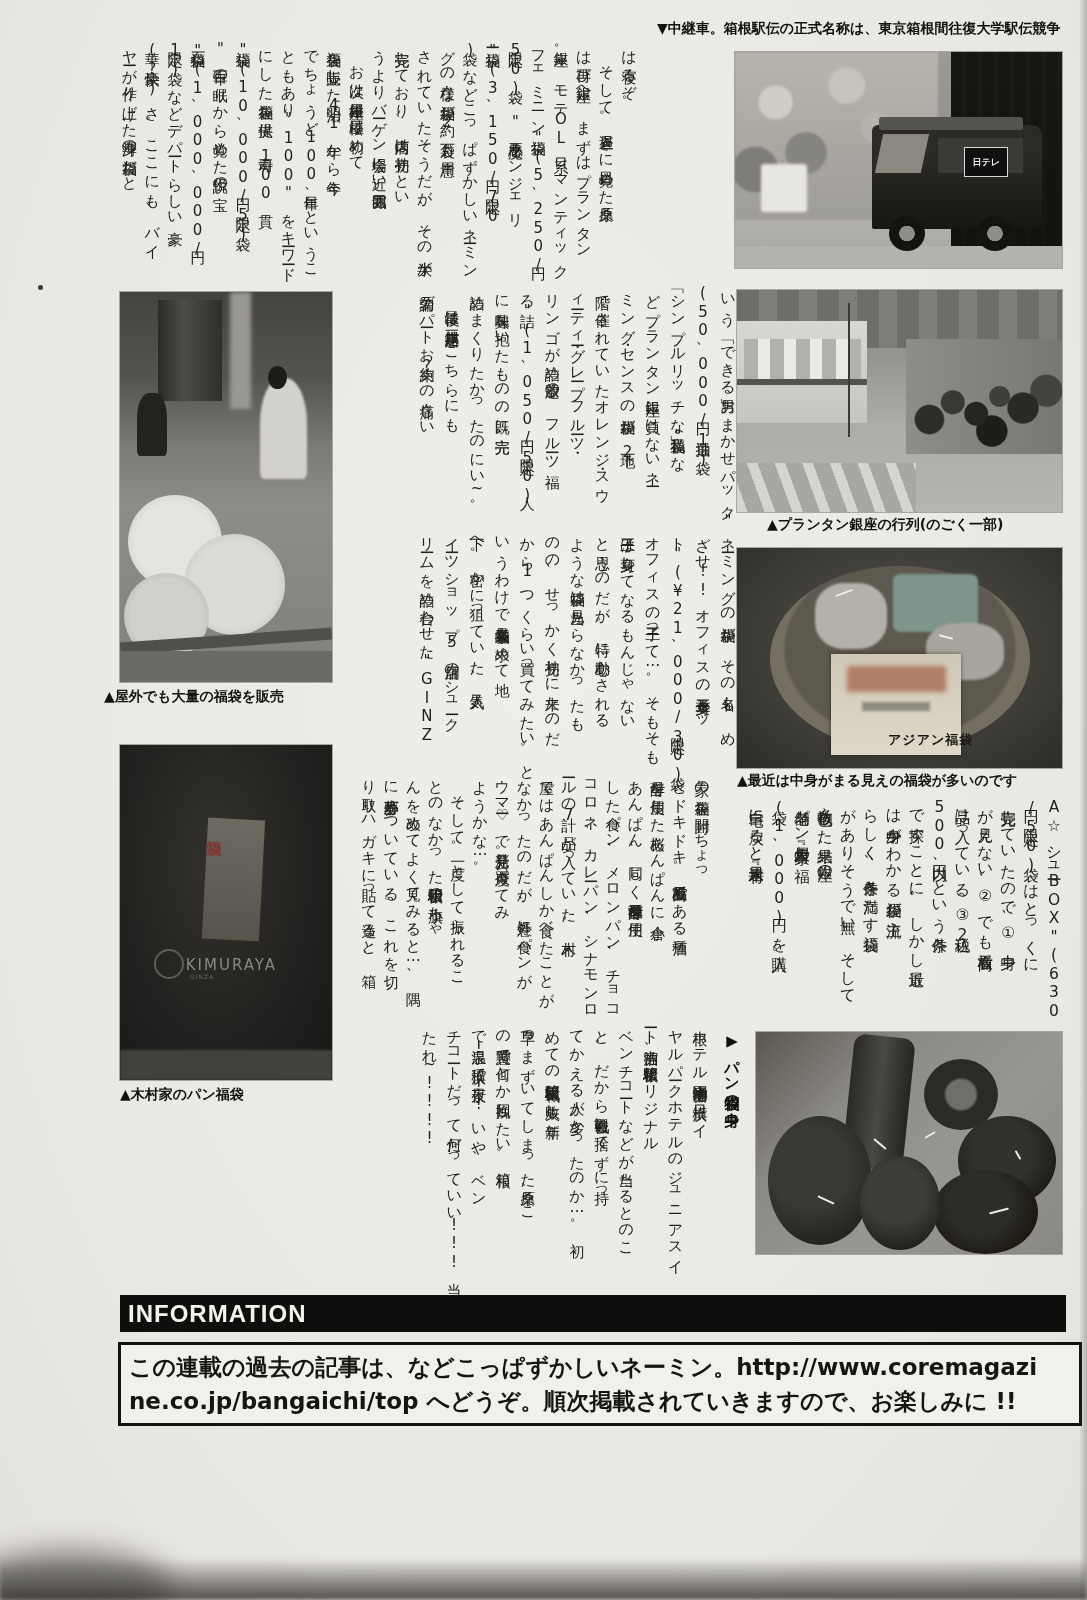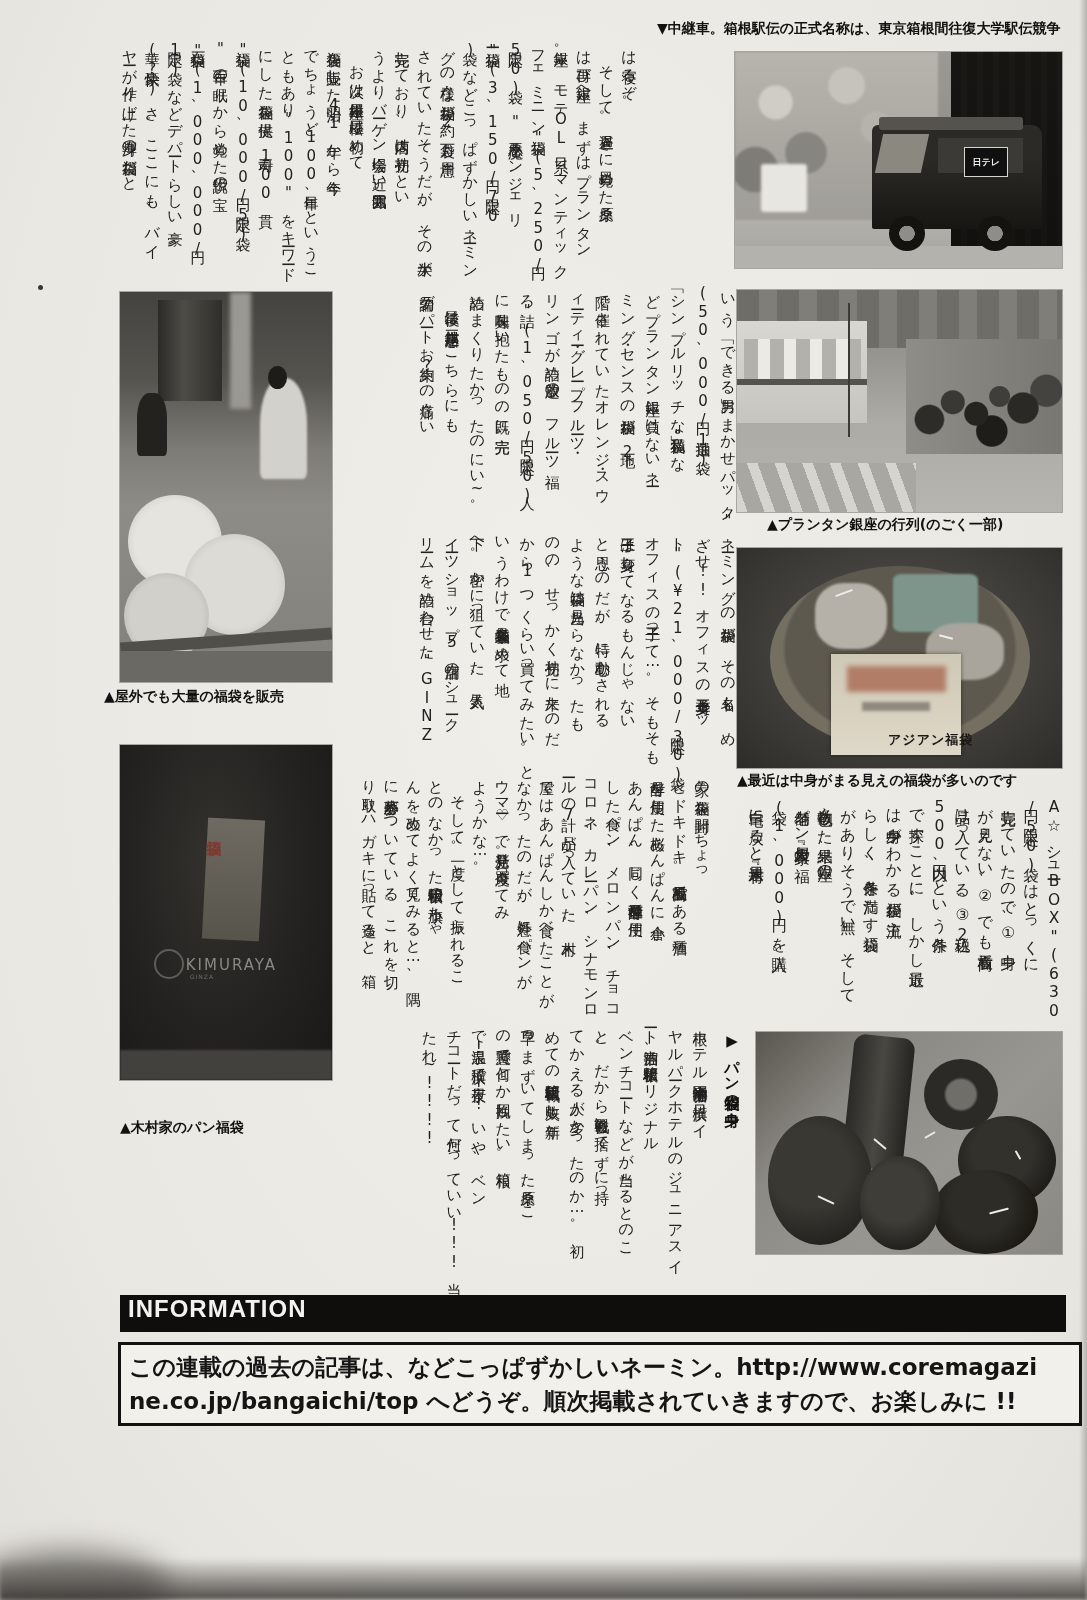--- a/index.html
+++ b/index.html
@@ -131,21 +131,21 @@
     background:linear-gradient(135deg,#58564f 0%,#8c8a84 30%,#989690 60%,#8a8882 100%);}
   .br-blob1{left:4%;top:38%;width:34%;height:58%;background:radial-gradient(circle at 40% 40%, #3a3833 0 40%, #1e1c18 90%);border-radius:50%;}
   .br-tube{left:30%;top:2%;width:20%;height:60%;background:linear-gradient(90deg,#2b2a26,#4a4843 50%,#262420);border-radius:12px;transform:rotate(6deg);}
   .br-ring{left:55%;top:12%;width:24%;height:32%;background:radial-gradient(circle,#706e68 0 28%,#2c2a26 34% 100%);border-radius:50%;}
   .br-blob2{left:66%;top:38%;width:32%;height:40%;background:radial-gradient(circle at 45% 40%, #33312c 0 40%, #151310 90%);border-radius:50%;}
   .br-blob3{left:58%;top:62%;width:34%;height:38%;background:radial-gradient(circle at 45% 40%, #2e2c27 0 40%, #121008 90%);border-radius:50%;}
   .br-blob4{left:34%;top:56%;width:26%;height:42%;background:radial-gradient(circle at 45% 40%, #3f3d38 0 40%, #1a1814 90%);border-radius:50%;}
   .glint{position:absolute;background:#eeece6;height:2px;border-radius:1px;}
   
   .info-bar{position:absolute;left:120px;top:1295px;width:946px;height:37px;background:#0f0e0c;
-    display:flex;align-items:flex-start;}
+    display:flex;align-items:center;}
   .info-bar span{color:#f4f2ee;font-weight:bold;font-size:24px;letter-spacing:1px;padding-left:8px;
     font-family:"Liberation Sans","DejaVu Sans",sans-serif;}
   .info-box{position:absolute;left:118px;top:1342px;width:942px;height:74px;border:3px solid #121110;
     background:#f2f0eb;padding:2px 8px;display:flex;flex-direction:column;justify-content:center;}
   .info-box div{font-weight:bold;font-size:23px;line-height:34px;color:#161514;white-space:nowrap;}
   
   .bottom-shadow{position:absolute;left:0;bottom:0;width:100%;height:42px;
     background:linear-gradient(180deg,rgba(60,58,54,0) 0%,rgba(75,73,69,.55) 55%,rgba(52,50,46,.85) 100%);filter:blur(2px);}
   .corner-shadow{position:absolute;left:-30px;bottom:-20px;width:200px;height:70px;background:rgba(40,38,34,.5);filter:blur(14px);border-radius:50%;}
   .ink-dot{position:absolute;left:38px;top:285px;width:5px;height:5px;background:#3a3834;border-radius:50%;}
@@ -287,21 +287,21 @@
     </div>
 
   <div class="photo photo-kimuraya">
     <div class="ph-el k-tag"></div>
     <div class="ph-el k-tag-text" style="left:44%;top:25%;">福袋</div>
     <div class="ph-el k-ring"></div>
     <div class="ph-el k-logo">KIMURAYA</div>
     <div class="ph-el k-sub">GINZA</div>
     <div class="ph-el k-bottom"></div>
   </div>
-  <div class="hcaption" style="left:120px;top:1086px;width:220px;margin-top:33px;">▲木村家のパン福袋</div>
+  <div class="hcaption" style="left:120px;top:1086px;width:220px;">▲木村家のパン福袋</div>
 
   <div class="vblock b5">
       <div class="vcol">家』の福袋を開封。ちょっ</div>
       <div class="vcol">とドキドキ。看板商品である酒種</div>
       <div class="vcol">酵母を使用した桜あんぱんに小倉</div>
       <div class="vcol">あんぱん、同じく酒種酵母を使用</div>
       <div class="vcol">した食パン、メロンパン、チョコ</div>
       <div class="vcol">コロネ、カレーパン、シナモンロ</div>
       <div class="vcol">ールの計7品が入っていた。木村</div>
       <div class="vcol">屋ではあんぱんしか食べたことが</div>

